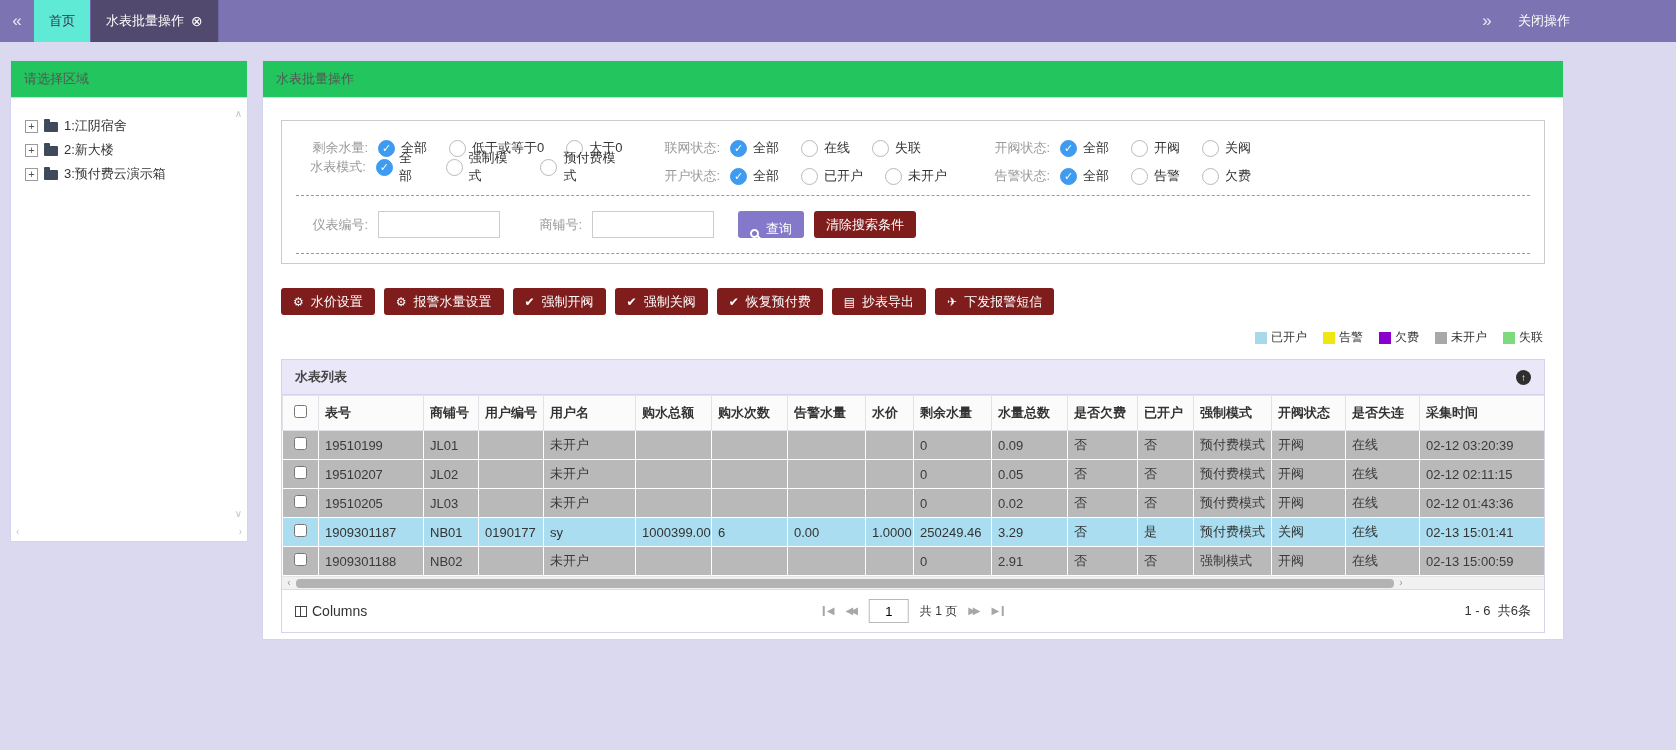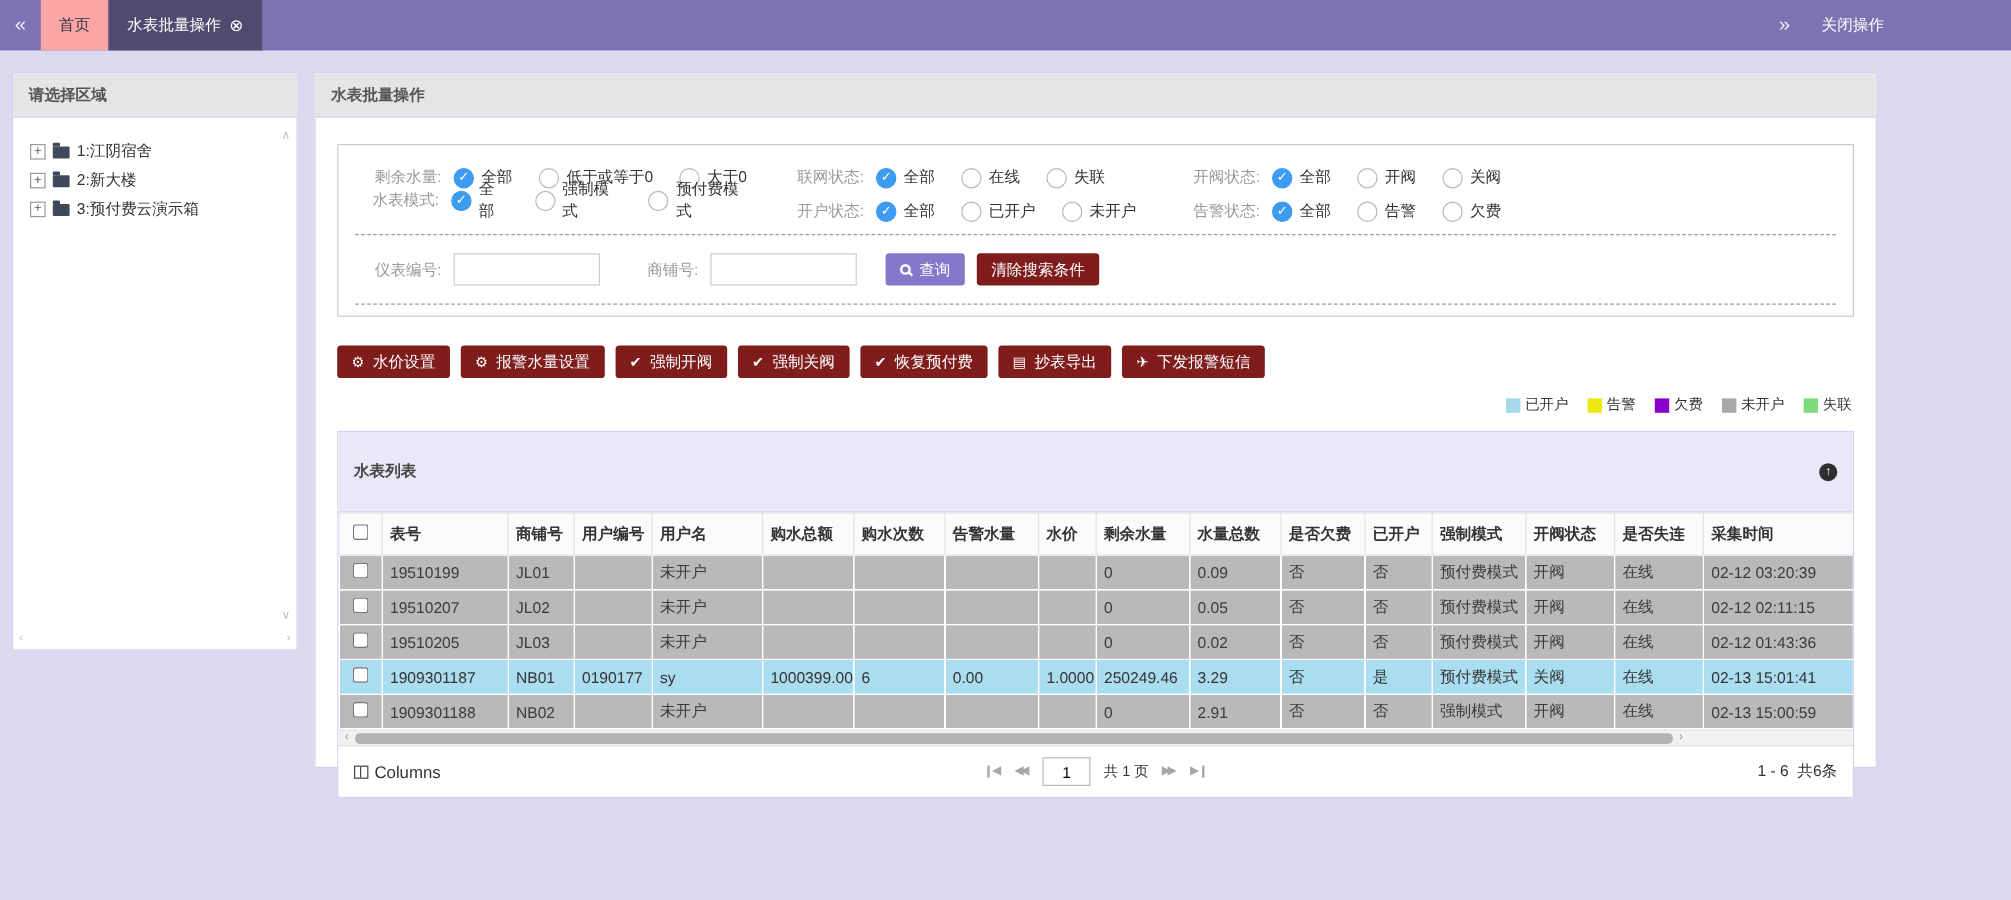--- a/index.html
+++ b/index.html
@@ -7,30 +7,30 @@
   body {
     font-family:"Liberation Sans","DejaVu Sans",sans-serif;
     font-size:13px; color:#333; background:#dbd9f0; overflow:hidden;
   }
   
   .topbar { height:42px; background:#7b73b2; display:flex; align-items:stretch; position:relative; }
   .nav-caret { width:34px; display:flex; align-items:center; justify-content:center;
     color:rgba(255,255,255,.85); font-size:17px; cursor:pointer; }
   .tabs { display:flex; align-items:stretch; }
   .tab { display:flex; align-items:center; gap:7px; padding:0 15px; font-size:13px;
-    color:#33334a; background:#fca5a5; border-right:1px solid #6c64a4; cursor:pointer; white-space:nowrap; }
+    color:#33334a; background:#5eead4; border-right:1px solid #6c64a4; cursor:pointer; white-space:nowrap; }
   .tab.active { background:#514a6e; color:#fff; }
   .tab-close { font-size:14px; line-height:1; }
   .topbar-right { position:absolute; right:106px; top:0; height:42px; display:flex; align-items:center; gap:14px; color:#fff; }
   .close-ops { font-size:13px; color:#fff; cursor:pointer; white-space:nowrap; }
   
   .content { display:flex; gap:14px; padding:18px 0 0 10px; align-items:flex-start; }
   .panel { background:#fff; border:1px solid #d6d3ec; }
-  .panel-header { background:#e5e5e5; border-bottom:1px solid #d6d3ec; padding:9px 13px;
-    font-weight:bold; color:#555; font-size:13px; }
+  .panel-header { background:#22c55e; border-bottom:1px solid #d6d3ec; padding:9px 13px;
+    font-weight:normal; color:#555; font-size:13px; }
   
   .sidebar { width:238px; height:482px; position:relative; }
   .tree { padding:16px 10px; }
   .tree-item { display:flex; align-items:center; gap:6px; padding:3px 4px; cursor:pointer; }
   .expand-box { width:13px; height:13px; border:1px solid #9a9a9a; background:#fff; color:#555;
     font-size:11px; line-height:11px; text-align:center; flex:0 0 13px; }
   .folder { width:14px; height:10px; background:#3e4a5a; border-radius:1px; position:relative; flex:0 0 14px; margin-top:2px; }
   .folder::before { content:""; position:absolute; top:-3px; left:0; width:6px; height:3px;
     background:#3e4a5a; border-radius:1px 1px 0 0; }
   .tree-label { font-size:13px; color:#333; }
@@ -53,36 +53,36 @@
   .r-circle.checked { background:#3d9bf0; border-color:#3d9bf0; }
   .search-section { display:flex; align-items:center; padding:15px 0; border-bottom:1px dashed #9a9a9a; }
   .txt { width:122px; height:27px; border:1px solid #ccc; padding:0 6px; font-size:13px;
     font-family:"Liberation Sans","DejaVu Sans",sans-serif; margin-right:24px; }
   .f-label.shop { width:58px; }
   .box-pad { height:9px; }
   
   .btn { display:inline-flex; align-items:center; gap:7px; border:none; color:#fff; height:27px;
     padding:0 12px; font-size:13px; border-radius:3px; cursor:pointer;
     font-family:"Liberation Sans","DejaVu Sans",sans-serif; }
-  .btn-purple { background:#8478ca; margin-right:10px; }
+  .btn-purple { background:#8478ca; margin-right:10px;align-items:flex-end; }
   .btn-teal { background:#7f1d1d; }
   .mag { width:9px; height:9px; border:2px solid #fff; border-radius:50%; position:relative; display:inline-block; }
   .mag::after { content:""; position:absolute; width:5px; height:2px; background:#fff;
     bottom:-2px; right:-4px; transform:rotate(45deg); }
   .btn-ico { font-size:12px; line-height:1; }
   .action-bar { margin-top:24px; display:flex; gap:9px; }
   
   .legend { display:flex; justify-content:flex-end; align-items:center; gap:16px;
     margin:14px 2px 0; font-size:12px; color:#333; }
   .legend-item { display:flex; align-items:center; gap:4px; }
   .legend-swatch { width:12px; height:12px; display:inline-block; }
   
   .table-panel { border:1px solid #d6d3ec; margin-top:13px; }
   .table-title-bar { background:#eae7f8; display:flex; justify-content:space-between; align-items:center;
-    padding:24px 13px; font-weight:bold; color:#444; border-bottom:1px solid #d6d3ec; }
+    padding:8px 13px; font-weight:bold; color:#444; border-bottom:1px solid #d6d3ec; }
   .tool-circle { width:15px; height:15px; border-radius:50%; background:#2f2f2f; color:#fff;
     font-size:10px; display:flex; align-items:center; justify-content:center; cursor:pointer; }
   .table-wrap { overflow:hidden; }
   table { border-collapse:collapse; table-layout:fixed; width:1262px; }
   thead th { background:#fbfbfc; border:1px solid #e2e2e8; font-weight:bold; text-align:left;
     padding:8px 6px; font-size:13px; color:#333; cursor:pointer; white-space:nowrap; overflow:hidden; }
   tbody td { padding:5px 6px; font-size:13px; border:1px solid #fff; white-space:nowrap; overflow:hidden; }
   tr.row-gray td { background:#b9b9b9; color:#3a3a3a; }
   tr.row-open td { background:#a9ddef; color:#333; }
   .cb-col { text-align:center; }

